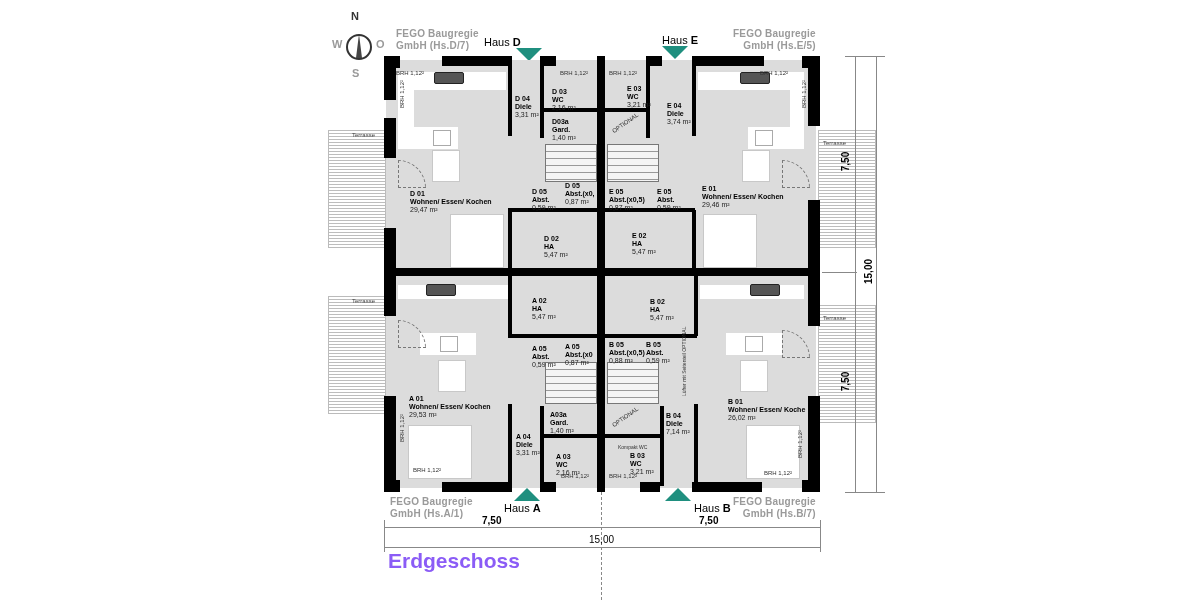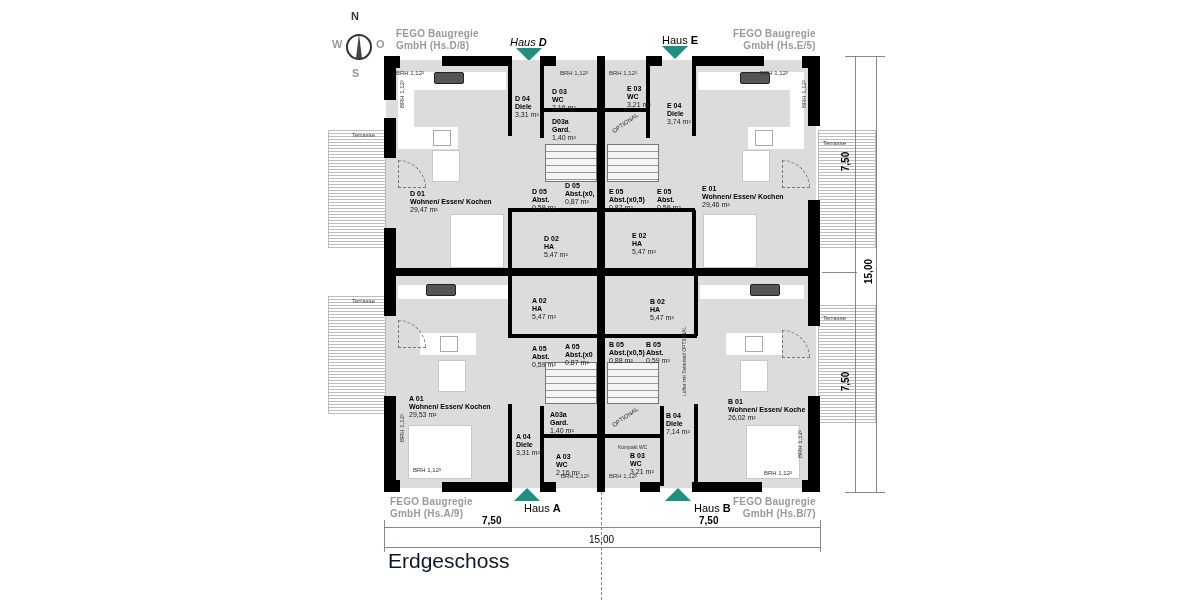--- a/index.html
+++ b/index.html
@@ -17,21 +17,21 @@
   .haus{position:absolute;font-size:11px;color:#000;white-space:nowrap;}
   .haus b{font-weight:bold;}
   .tri-down{position:absolute;width:0;height:0;border-left:13px solid transparent;border-right:13px solid transparent;border-top:13px solid #1f8f7f;}
   .tri-up{position:absolute;width:0;height:0;border-left:13px solid transparent;border-right:13px solid transparent;border-bottom:13px solid #1f8f7f;}
   .terrace{position:absolute;background:repeating-linear-gradient(180deg,#ffffff 0px,#ffffff 2px,#bdbdbd 2px,#bdbdbd 3px);border:1px solid #bbb;}
   .terrace-label{position:absolute;font-size:6px;color:#444;}
   .dim{position:absolute;font-size:10px;font-weight:bold;color:#000;white-space:nowrap;}
   .dim.v{transform:rotate(-90deg);transform-origin:center;}
   .dimline-h{position:absolute;height:1px;background:#888;}
   .dimline-v{position:absolute;width:1px;background:#888;}
-  .title{position:absolute;font-size:21px;font-weight:normal;color:#0f172a;}
+  .title{position:absolute;font-size:21px;font-weight:bold;color:#8b5cf6;}
   .compass-letter{position:absolute;font-size:11px;font-weight:bold;color:#9a9a9a;}
   .compass-letter.n{color:#333;}
   .stair{position:absolute;background:repeating-linear-gradient(90deg,#f4f4f4 0px,#f4f4f4 6px,#999 6px,#999 7px);border:1px solid #777;}
   .stair.h{background:repeating-linear-gradient(180deg,#f4f4f4 0px,#f4f4f4 6px,#999 6px,#999 7px);}
   .furn{position:absolute;background:#ffffff;border:1px solid #c8c8c8;}
   .sink{position:absolute;width:28px;height:10px;background:#555;border-radius:2px;border:1px solid #222;}
   .hob{position:absolute;width:16px;height:14px;border:1px solid #aaa;background:#fff;}
   .door-arc{position:absolute;border:1px dashed #777;border-radius:0 100% 0 0;}
   .optional{position:absolute;font-size:6px;color:#333;transform:rotate(-35deg);}
   .vlabel{position:absolute;font-size:5px;color:#333;transform:rotate(-90deg);transform-origin:left top;white-space:nowrap;}
@@ -46,41 +46,41 @@
   <span class="compass-letter" style="left:46px;top:28px;">O</span>
   <span class="compass-letter" style="left:22px;top:57px;">S</span>
   <svg class="abs" style="left:14px;top:22px;" width="30" height="30" viewBox="0 0 30 30">
     <circle cx="15" cy="15" r="12" fill="none" stroke="#333" stroke-width="2"></circle>
     <polygon points="15,2 18,26 12,26" fill="#444"></polygon>
   </svg>
 </div>
 
 <div class="company" style="left:396px;top:28px;">
   <div>FEGO Baugregie</div>
-  <div>GmbH (Hs.D/8)</div>
+  <div>GmbH (Hs.D/7)</div>
 </div>
 <div class="company" style="left:733px;top:28px;text-align:right;">
   <div>FEGO Baugregie</div>
   <div>GmbH (Hs.E/5)</div>
 </div>
 <div class="company" style="left:390px;top:496px;">
   <div>FEGO Baugregie</div>
-  <div>GmbH (Hs.A/9)</div>
+  <div>GmbH (Hs.A/1)</div>
 </div>
 <div class="company" style="left:733px;top:496px;text-align:right;">
   <div>FEGO Baugregie</div>
   <div>GmbH (Hs.B/7)</div>
 </div>
 
-<div class="haus" style="left:510px;top:36px;font-style:italic;"><span>Haus</span> <b>D</b></div>
+<div class="haus" style="left:484px;top:36px;"><span>Haus</span> <b>D</b></div>
 <div class="tri-down" style="left:516px;top:48px;"></div>
 <div class="haus" style="left:662px;top:34px;"><span>Haus</span> <b>E</b></div>
 <div class="tri-down" style="left:662px;top:46px;"></div>
 <div class="tri-up" style="left:514px;top:488px;"></div>
-<div class="haus" style="left:524px;top:502px;"><span>Haus</span> <b>A</b></div>
+<div class="haus" style="left:504px;top:502px;"><span>Haus</span> <b>A</b></div>
 <div class="tri-up" style="left:665px;top:488px;"></div>
 <div class="haus" style="left:694px;top:502px;"><span>Haus</span> <b>B</b></div>
 
 <div class="terrace" style="left:328px;top:130px;width:56px;height:116px;"></div>
 <span class="terrace-label" style="left:352px;top:132px;">Terrasse</span>
 <div class="terrace" style="left:328px;top:296px;width:56px;height:116px;"></div>
 <span class="terrace-label" style="left:352px;top:298px;">Terrasse</span>
 <div class="terrace" style="left:818px;top:130px;width:56px;height:116px;"></div>
 <span class="terrace-label" style="left:823px;top:140px;">Terrasse</span>
 <div class="terrace" style="left:818px;top:305px;width:56px;height:116px;"></div>

